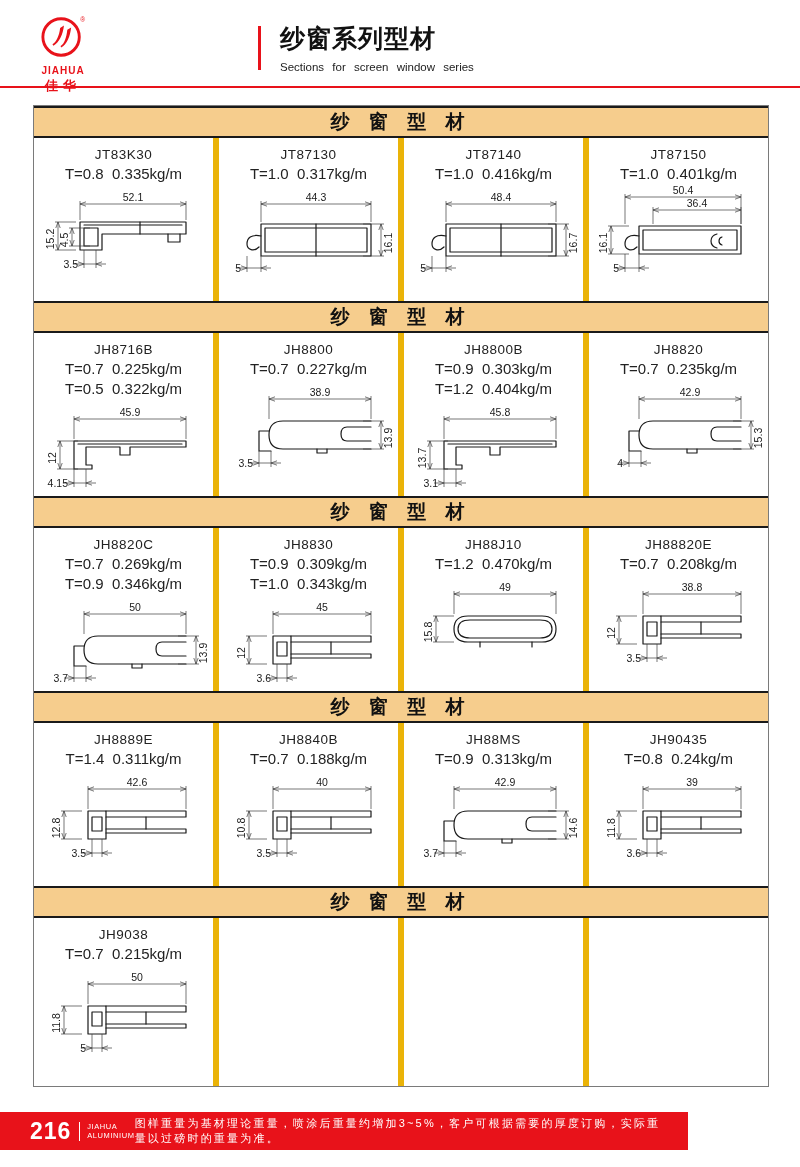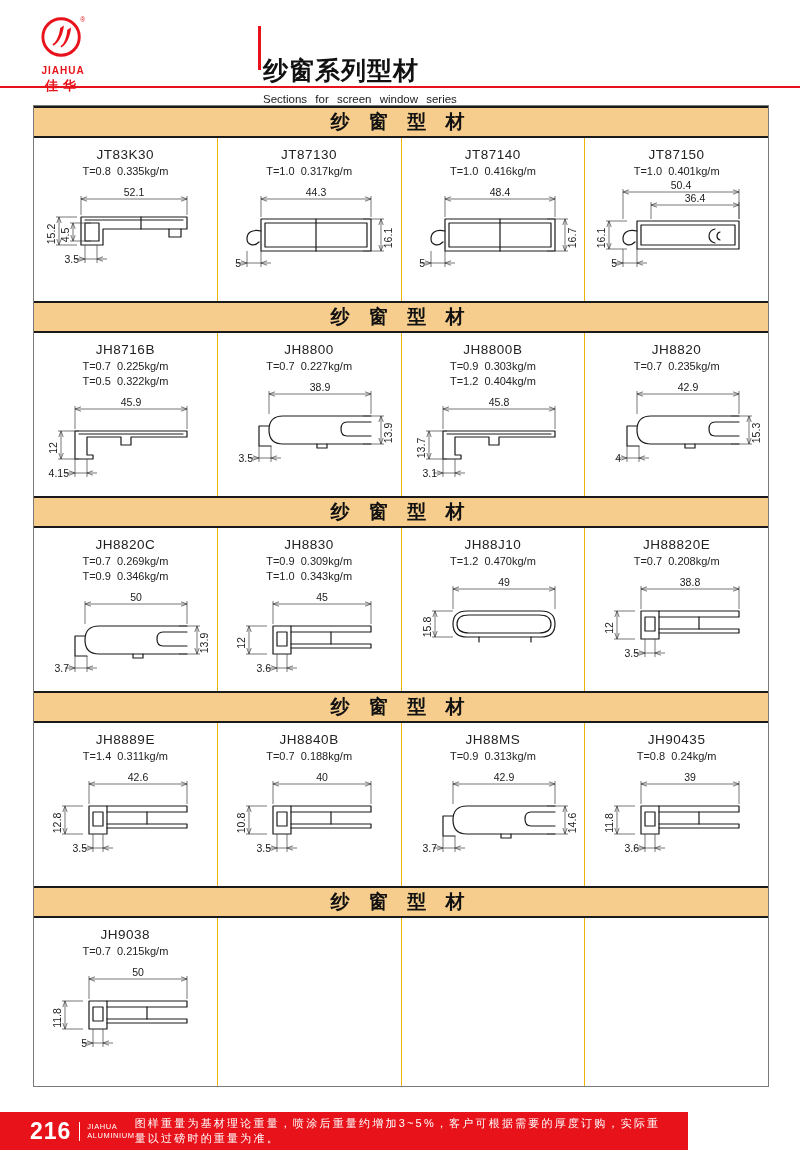--- a/index.html
+++ b/index.html
@@ -7,36 +7,36 @@
         font-family:"Liberation Sans","DejaVu Sans",sans-serif;color:#1a1a1a;}
   
   .hdr{position:absolute;left:0;top:0;width:800px;height:86px;}
   .logo{position:absolute;left:24px;top:14px;width:78px;text-align:center;}
   .logo .latin{color:#e8121a;font-weight:bold;font-size:10px;letter-spacing:1px;margin-top:1px;}
   .logo .cn{color:#e8121a;font-weight:bold;font-size:13px;letter-spacing:5px;margin-top:1px;}
   .brandblock{position:absolute;left:110px;top:20px;}
   .brand{font-size:33px;font-weight:bold;letter-spacing:1px;color:#1f1f1f;}
   .slogan{font-size:8.5px;letter-spacing:3.5px;color:#333;margin-top:8px;margin-left:4px;}
   .hdr-sep{position:absolute;left:258px;top:26px;width:3px;height:44px;background:#e8121a;}
-  .seriesblock{position:absolute;left:263px;top:22px;margin-top:32px;}
+  .seriesblock{position:absolute;left:280px;top:22px;}
   .series-cn{font-size:25px;font-weight:bold;color:#111;letter-spacing:1px;}
   .series-en{font-size:11.5px;color:#222;word-spacing:5px;margin-top:6px;}
   .red-rule{position:absolute;left:0;top:86px;width:800px;height:2px;background:#e8121a;}
   
   .ptable{position:absolute;left:33px;top:105px;width:734px;border:1px solid #7a7a7a;background:#fff;}
   .section-bar{height:28px;background:#f6cd8d;border-top:2px solid #1a1a1a;border-bottom:2px solid #1a1a1a;
                display:flex;align-items:center;justify-content:center;text-align:right;}
   .section-bar span{font-size:19px;font-weight:bold;color:#111;letter-spacing:7px;}
   .section-row{display:flex;}
-  .pcell{flex:1;height:163px;border-right:1px solid #eab308;box-sizing:border-box;
+  .pcell{flex:1;height:163px;border-right:6px solid #eab308;box-sizing:border-box;
          padding-top:9px;text-align:center;overflow:hidden;}
   .pcell:last-child{border-right:none;}
   .section-row.tall .pcell{height:168px;}
   .p-code{font-size:13.5px;color:#222;letter-spacing:.5px;}
-  .p-spec{font-size:11px;color:#222;margin-top:3px;white-space:pre;}
+  .p-spec{font-size:15px;color:#222;margin-top:3px;white-space:pre;}
   svg.prof{display:block;margin:2px auto 0;}
   svg.prof text{font-size:10.5px;fill:#1a1a1a;font-family:"Liberation Sans","DejaVu Sans",sans-serif;}
   .pf{fill:none;stroke:#1a1a1a;stroke-width:1.2;stroke-linejoin:round;stroke-linecap:round;}
   .dl{stroke:#3c3c3c;stroke-width:.7;fill:none;}
   
   .footer{position:absolute;left:0;top:1112px;width:688px;height:38px;background:#e8121a;color:#fff;
           display:flex;align-items:center;}
   .f-num{font-size:23px;font-weight:bold;margin-left:30px;letter-spacing:1px;}
   .f-sep{width:1px;height:19px;background:#fff;margin:0 7px 0 8px;}
   .f-brand{font-size:7.5px;line-height:9px;letter-spacing:.6px;}

